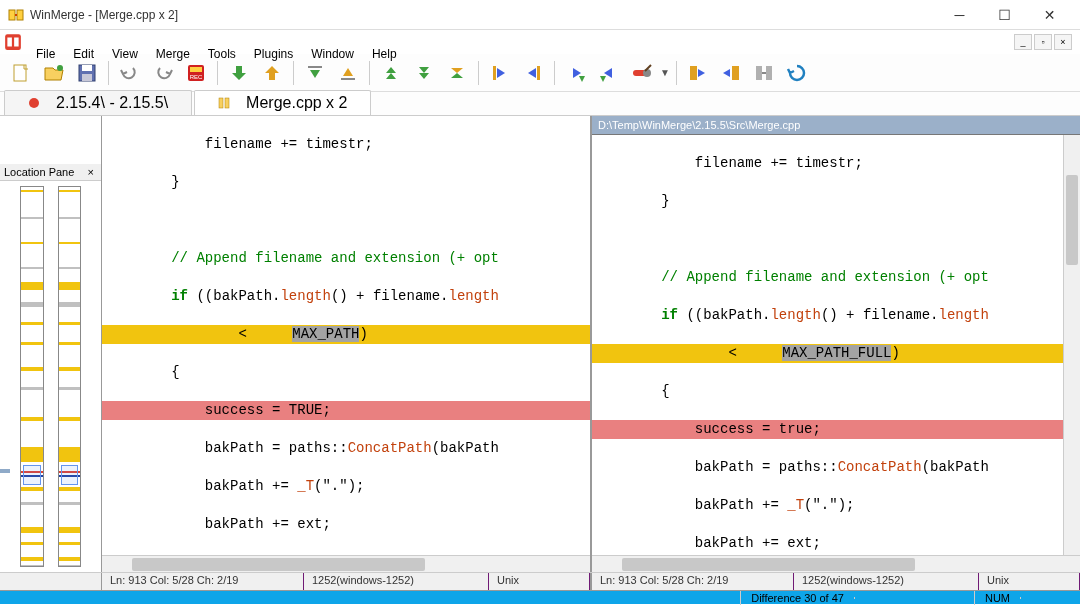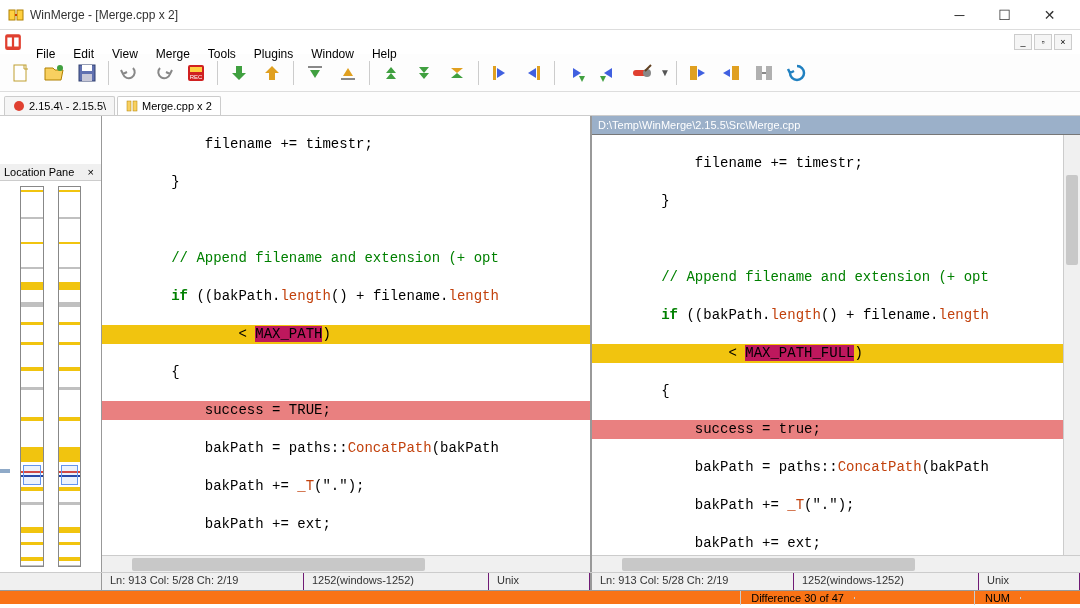--- a/index.html
+++ b/index.html
@@ -11,49 +11,49 @@
 .titlebar .winbtn { width: 45px; height: 30px; display: flex; align-items: center; justify-content: center; font-size: 14px; color: #333; cursor: pointer; }
 .menubar { height: 24px; display: flex; align-items: center; padding: 0 4px; gap: 2px; }
 .menubar .appicon { width: 18px; height: 18px; margin-right: 4px; }
 .menubar .mitem { padding: 2px 8px; cursor: pointer; font-size: 12px; margin-top: 24px; }
 .mdi-btns { margin-left:auto; display:flex; gap:2px; padding-right:4px;}
 .mdi-btn { width:18px; height:16px; border:1px solid #ccc; font-size:9px; display:flex; align-items:center; justify-content:center; cursor:pointer; background:#f5f5f5;}
 .toolbar { height: 38px; display: flex; align-items: center; padding: 2px 6px; gap: 3px; border-bottom: 1px solid #ddd; background:#fdfdfd;}
 .tbtn { width: 30px; height: 30px; display: flex; align-items: center; justify-content: center; cursor: pointer; border: 1px solid transparent; border-radius:2px;}
 .tsep { width: 1px; height: 24px; background: #ccc; margin: 0 3px; }
 .tabbar { height: 24px; display: flex; align-items: flex-end; padding: 0 4px; gap: 2px; border-bottom: 1px solid #ccc; background:#fdfdfd;}
-.tab { padding: 3px 8px; border: 1px solid #ccc; border-bottom: none; font-size: 11px; cursor: pointer; display: flex; align-items: center; gap: 4px; background:#f5f5f5; border-radius: 2px 2px 0 0;}
+.tab { padding: 3px 23px; border: 1px solid #ccc; border-bottom: none; font-size: 16px; cursor: pointer; display: flex; align-items: center; gap: 16px; background:#f5f5f5; border-radius: 2px 2px 0 0;}
 .tab.active { background: #fff; }
 .tabicon { width: 12px; height: 12px; display:inline-flex;}
 .main { display: flex; height: calc(608px - 30px - 24px - 38px - 24px - 18px - 18px); }
 .locpane { width: 102px; border-right: 1px solid #999; display:flex; flex-direction:column; background:#fff;}
 .locpane-hdr { padding: 2px 4px; font-size: 11px; background: #f0f0f0; border-bottom: 1px solid #ccc; display:flex; align-items:center;margin-top:48px;}
 .locpane-hdr .close { margin-left:auto; cursor:pointer; padding:0 3px;}
 .locmaps { flex:1; display:flex; gap:14px; padding:5px 20px; position:relative;}
 .locmap { flex:1; background:#fff; border:1px solid #888; position:relative; overflow:hidden;}
 .locmark { position:absolute; left:0; right:0; }
 .locview { position:absolute; left:2px; right:2px; border:1px solid #6495ed; background:rgba(100,149,237,0.12); z-index:2;}
 .loc-handle { position:absolute; left:0; width:10px; height:4px; background:#8faac8; z-index:3;}
 .panes { flex: 1; display: flex; }
 .pane { flex: 1; display: flex; flex-direction: column; overflow:hidden;}
 .pane + .pane { border-left: 2px solid #999; }
 .pane-hdr { background: #9bb0c9; color: #fff; padding: 3px 6px; font-size: 11px; border-bottom:1px solid #777;}
 .code { flex: 1; overflow: hidden; font-family: "Courier New", monospace; font-size: 14px; line-height: 19px; white-space: pre; background:#fff;}
 .cline { height: 19px; padding-left: 2px; }
 .bg-diff-line { background: #f1c40f; }
-.bg-diff-word { background: #be185d; padding:0;}
+.bg-diff-word { background: #a3a3a3; padding:0;margin-left:37px;}
 .bg-removed { background: #e98080; }
 .kw { color: #008000; font-weight: bold; }
 .cm { color: #008000; }
 .mth { color: #c2410c; }
 .hscroll { height: 17px; background:#f0f0f0; border-top:1px solid #ccc; display:flex; align-items:center;}
 .hscroll .thumb { height:13px; background:#c8c8c8; border-radius:2px; margin-left:30px; width:60%;}
 .pane-status { height: 18px; background: #f0f0f0; border-top: 1px solid #ccc; display: flex; font-size: 11px; color:#333;}
 .pane-status .cell { padding: 1px 8px; border-right: 1px solid #701a75; white-space:nowrap; overflow:hidden;}
-.bottomstatus { height: 14px; background: #f97316; border-top: 1px solid #999; display: flex; font-size: 11px; align-items:center;}
+.bottomstatus { height: 14px; background: #0ea5e9; border-top: 1px solid #999; display: flex; font-size: 11px; align-items:center;}
 .bottomstatus .cell { padding: 1px 10px; border-left:1px solid #ccc;}
 .bottomstatus .spacer { flex:1; }
 .vscroll { width: 17px; background: #f0f0f0; border-left:1px solid #ccc; position:relative;}
 .vscroll .thumb { position:absolute; left:2px; right:2px; top:40px; height:90px; background:#c8c8c8; border-radius:2px;}
 svg { display:block; }
 </style>
 </head>
 <body>
 
 <div class="titlebar">

